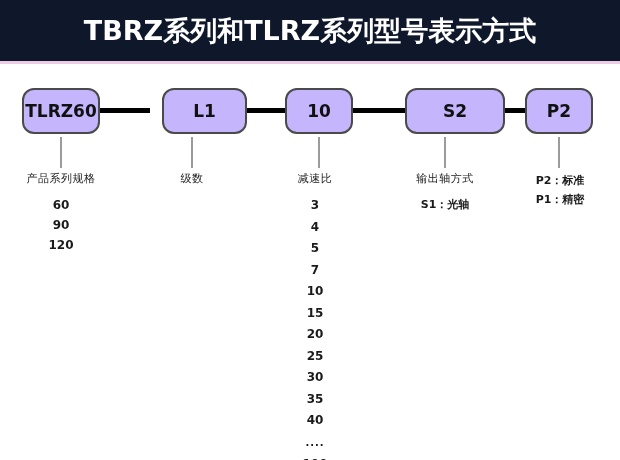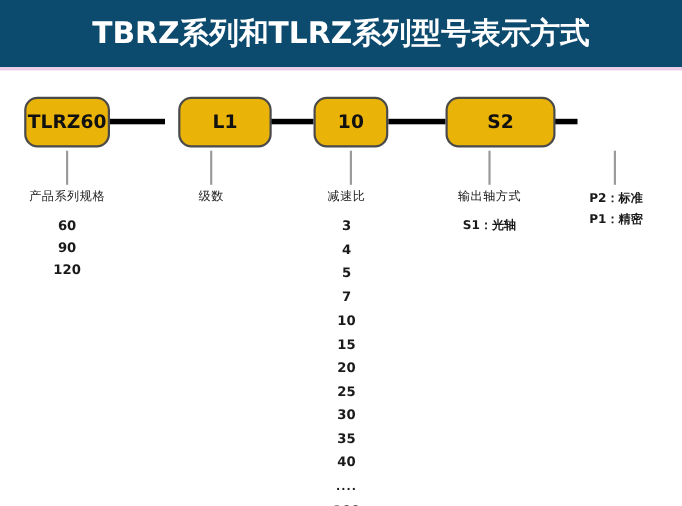--- a/index.html
+++ b/index.html
@@ -57,21 +57,21 @@
     width: 620px;
     height: 46px;
   }
   .code-box {
     position: absolute;
     top: 0;
     height: 46px;
     box-sizing: border-box;
     border: 2px solid #4a4a4a;
     border-radius: 12px;
-    background: #eab308;
+    background: #c4b5fd;
     color: #111111;
     font-size: 17px;
     font-weight: bold;
     text-align: center;
     line-height: 42px;
     white-space: nowrap;
     z-index: 2;
   }
   .connector {
     position: absolute;
@@ -127,36 +127,37 @@
   
   #col-1 { left: 0px;   width: 122px; }
   #col-2 { left: 117px; width: 150px; }
   #col-3 { left: 265px; width: 100px; }
   #col-4 { left: 375px; width: 140px; }
   #col-5 { left: 500px; width: 120px; }
 </style>
 </head>
 <body>
 
-<div class="banner" style="background: #0c4a6e;">
+<div class="banner" style="background: #0f172a;">
   <div class="banner-title" style="color: rgb(255, 255, 255);">TBRZ系列和TLRZ系列型号表示方式</div>
 </div>
 <div class="banner-underline" style="background: rgb(236, 203, 230);"></div>
 
 <div class="box-row">
 
   <div class="connector" style="left: 100px; width: 50px;"></div>
   <div class="connector" style="left: 235px; width: 50px;"></div>
   <div class="connector" style="left: 353px; width: 52px;"></div>
   <div class="connector" style="left: 485px; width: 40px;"></div>
 
   <div class="code-box" style="left: 22px; width: 78px;">TLRZ60</div>
   <div class="code-box" style="left: 150px; width: 85px; margin-left: 12px;">L1</div>
   <div class="code-box" style="left: 285px; width: 68px;">10</div>
   <div class="code-box" style="left: 405px; width: 100px;">S2</div>
+  <div class="code-box" style="left: 525px; width: 68px;">P2</div>
 </div>
 
 <div class="tick" style="left: 60px;"></div>
 <div class="tick" style="left: 191px;"></div>
 <div class="tick" style="left: 318px;"></div>
 <div class="tick" style="left: 444px;"></div>
 <div class="tick" style="left: 558px;"></div>
 
 <div class="col" id="col-1">
   <div class="col-heading">产品系列规格</div>

